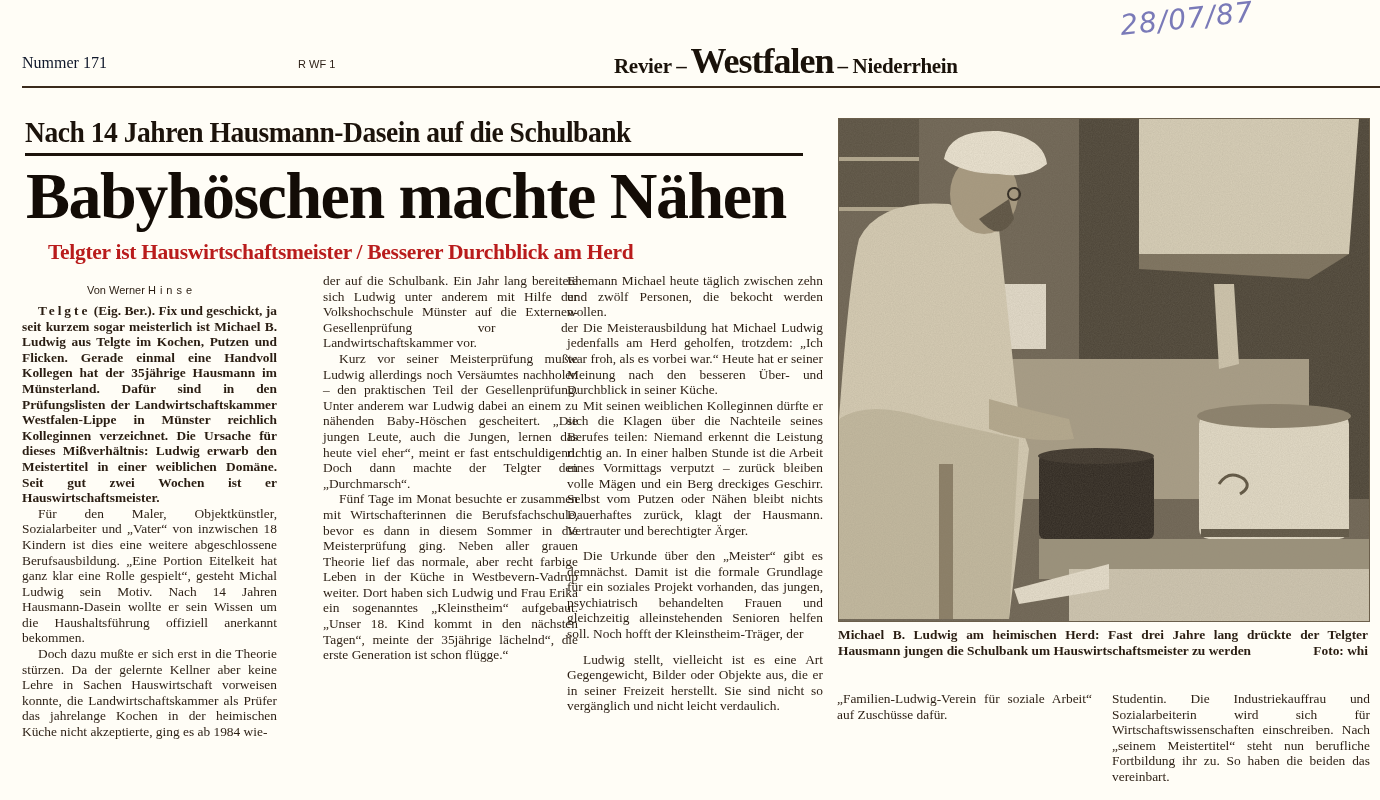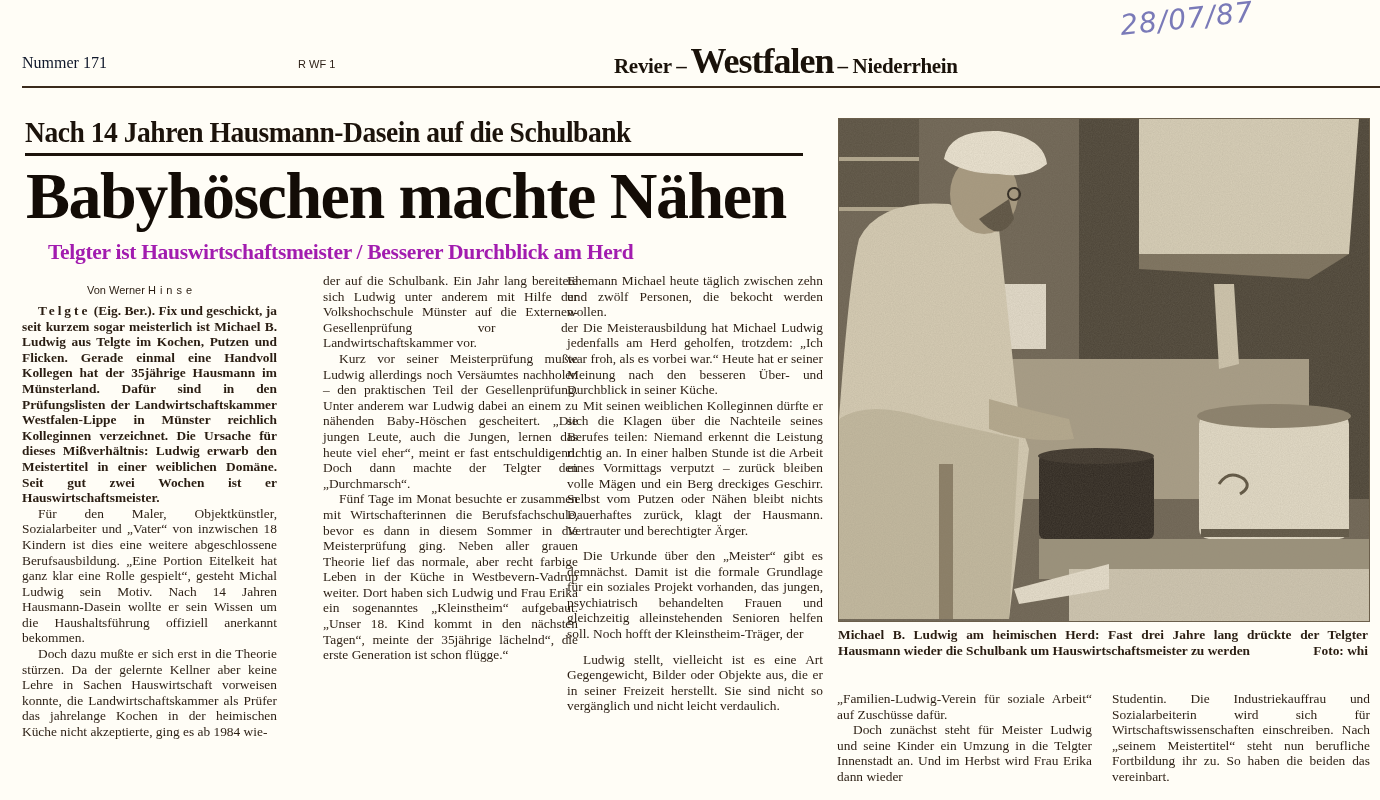--- a/index.html
+++ b/index.html
@@ -14,21 +14,21 @@
   .masthead-code { left: 298px; top: 58px; font-family: "Liberation Sans", sans-serif; font-size: 11px; color: #2b1e14; }
   .masthead-region { left: 614px; top: 40px; font-weight: bold; color: #1a120a; white-space: nowrap; }
   .masthead-region .small { font-size: 21px; letter-spacing: -0.3px; }
   .masthead-region .big { font-size: 36px; letter-spacing: -1px; }
   .date-stamp { left: 1120px; top: 2px; font-family: "DejaVu Sans", sans-serif; font-style: italic; font-size: 28px; color: #7a7ab8; transform: rotate(-6deg); letter-spacing: 1px; }
   .rule-top { left: 22px; top: 86px; width: 1358px; height: 2px; background: #3a2a1c; }
 
   .kicker { left: 25px; top: 116px; font-size: 29px; font-weight: bold; color: #1c130b; letter-spacing: -0.5px; white-space: nowrap; transform: scaleX(0.95); transform-origin: left; }
   .kicker-rule { left: 25px; top: 153px; width: 778px; height: 3px; background: #1c130b; }
   .headline { left: 26px; top: 160px; font-size: 66px; font-weight: bold; color: #130c06; letter-spacing: -1.5px; white-space: nowrap; line-height: 1.1; }
-  .subhead { left: 48px; top: 240px; font-size: 21.5px; font-weight: bold; color: #a21caf; white-space: nowrap; letter-spacing: -0.3px; }
+  .subhead { left: 48px; top: 240px; font-size: 21.5px; font-weight: bold; color: #b91c1c; white-space: nowrap; letter-spacing: -0.3px; }
 
   .col { font-size: 13.4px; line-height: 15.6px; text-align: justify; hyphens: manual; }
   .col p { margin: 0; text-indent: 16px; }
   .col p.noindent { text-indent: 0; }
   .col p.gap { margin-top: 10px; }
   .byline { left: 87px; top: 284px; font-family: "Liberation Sans", sans-serif; font-size: 11px; }
   .byline .spaced { letter-spacing: 4px; }
   .col1 { left: 22px; top: 303px; width: 255px; }
   .col1 .lead { font-weight: bold; }
   .col1 .lead .place { letter-spacing: 3px; }
@@ -131,24 +131,23 @@
     <path d="M380,365 q10,-15 25,-5 q8,8 -4,15" fill="none" stroke="#5c523f" stroke-width="3"></path>
 
     <rect x="200" y="420" width="330" height="40" fill="#9b917b"></rect>
     <rect x="230" y="450" width="300" height="52" fill="#cfc6b1"></rect>
     <polygon points="175,470 270,445 270,470 180,485" fill="#e7dfcd"></polygon>
     <rect width="530" height="502" filter="url(#grain)"></rect>
   </svg>
 </div>
 
 <div class="abs caption">
-  <span>Michael B. Ludwig am heimischen Herd: Fast drei Jahre lang drückte der Telgter Hausmann wieder die Schulbank um Hauswirtschaftsmeister zu werden</span>
+  <span>Michael B. Ludwig am heimischen Herd: Fast drei Jahre lang drückte der Telgter Hausmann jungen die Schulbank um Hauswirtschaftsmeister zu werden</span>
   <span class="credit">Foto: whi</span>
 </div>
 
 <div class="abs col col4">
   <p class="noindent">„Familien-Ludwig-Verein für soziale Arbeit“ auf Zuschüsse dafür.</p>
-  <p>Doch zunächst steht für Meister Ludwig und seine Kinder ein Umzung in die Telgter Innenstadt an. Und im Herbst wird Frau Erika dann wieder</p>
 </div>
 
 <div class="abs col col5">
   <p class="noindent">Studentin. Die Industriekauffrau und Sozialarbeiterin wird sich für Wirtschaftswissenschaften einschreiben. Nach „seinem Meistertitel“ steht nun berufliche Fortbildung ihr zu. So haben die beiden das vereinbart.</p>
 </div>
 
 </body></html>

